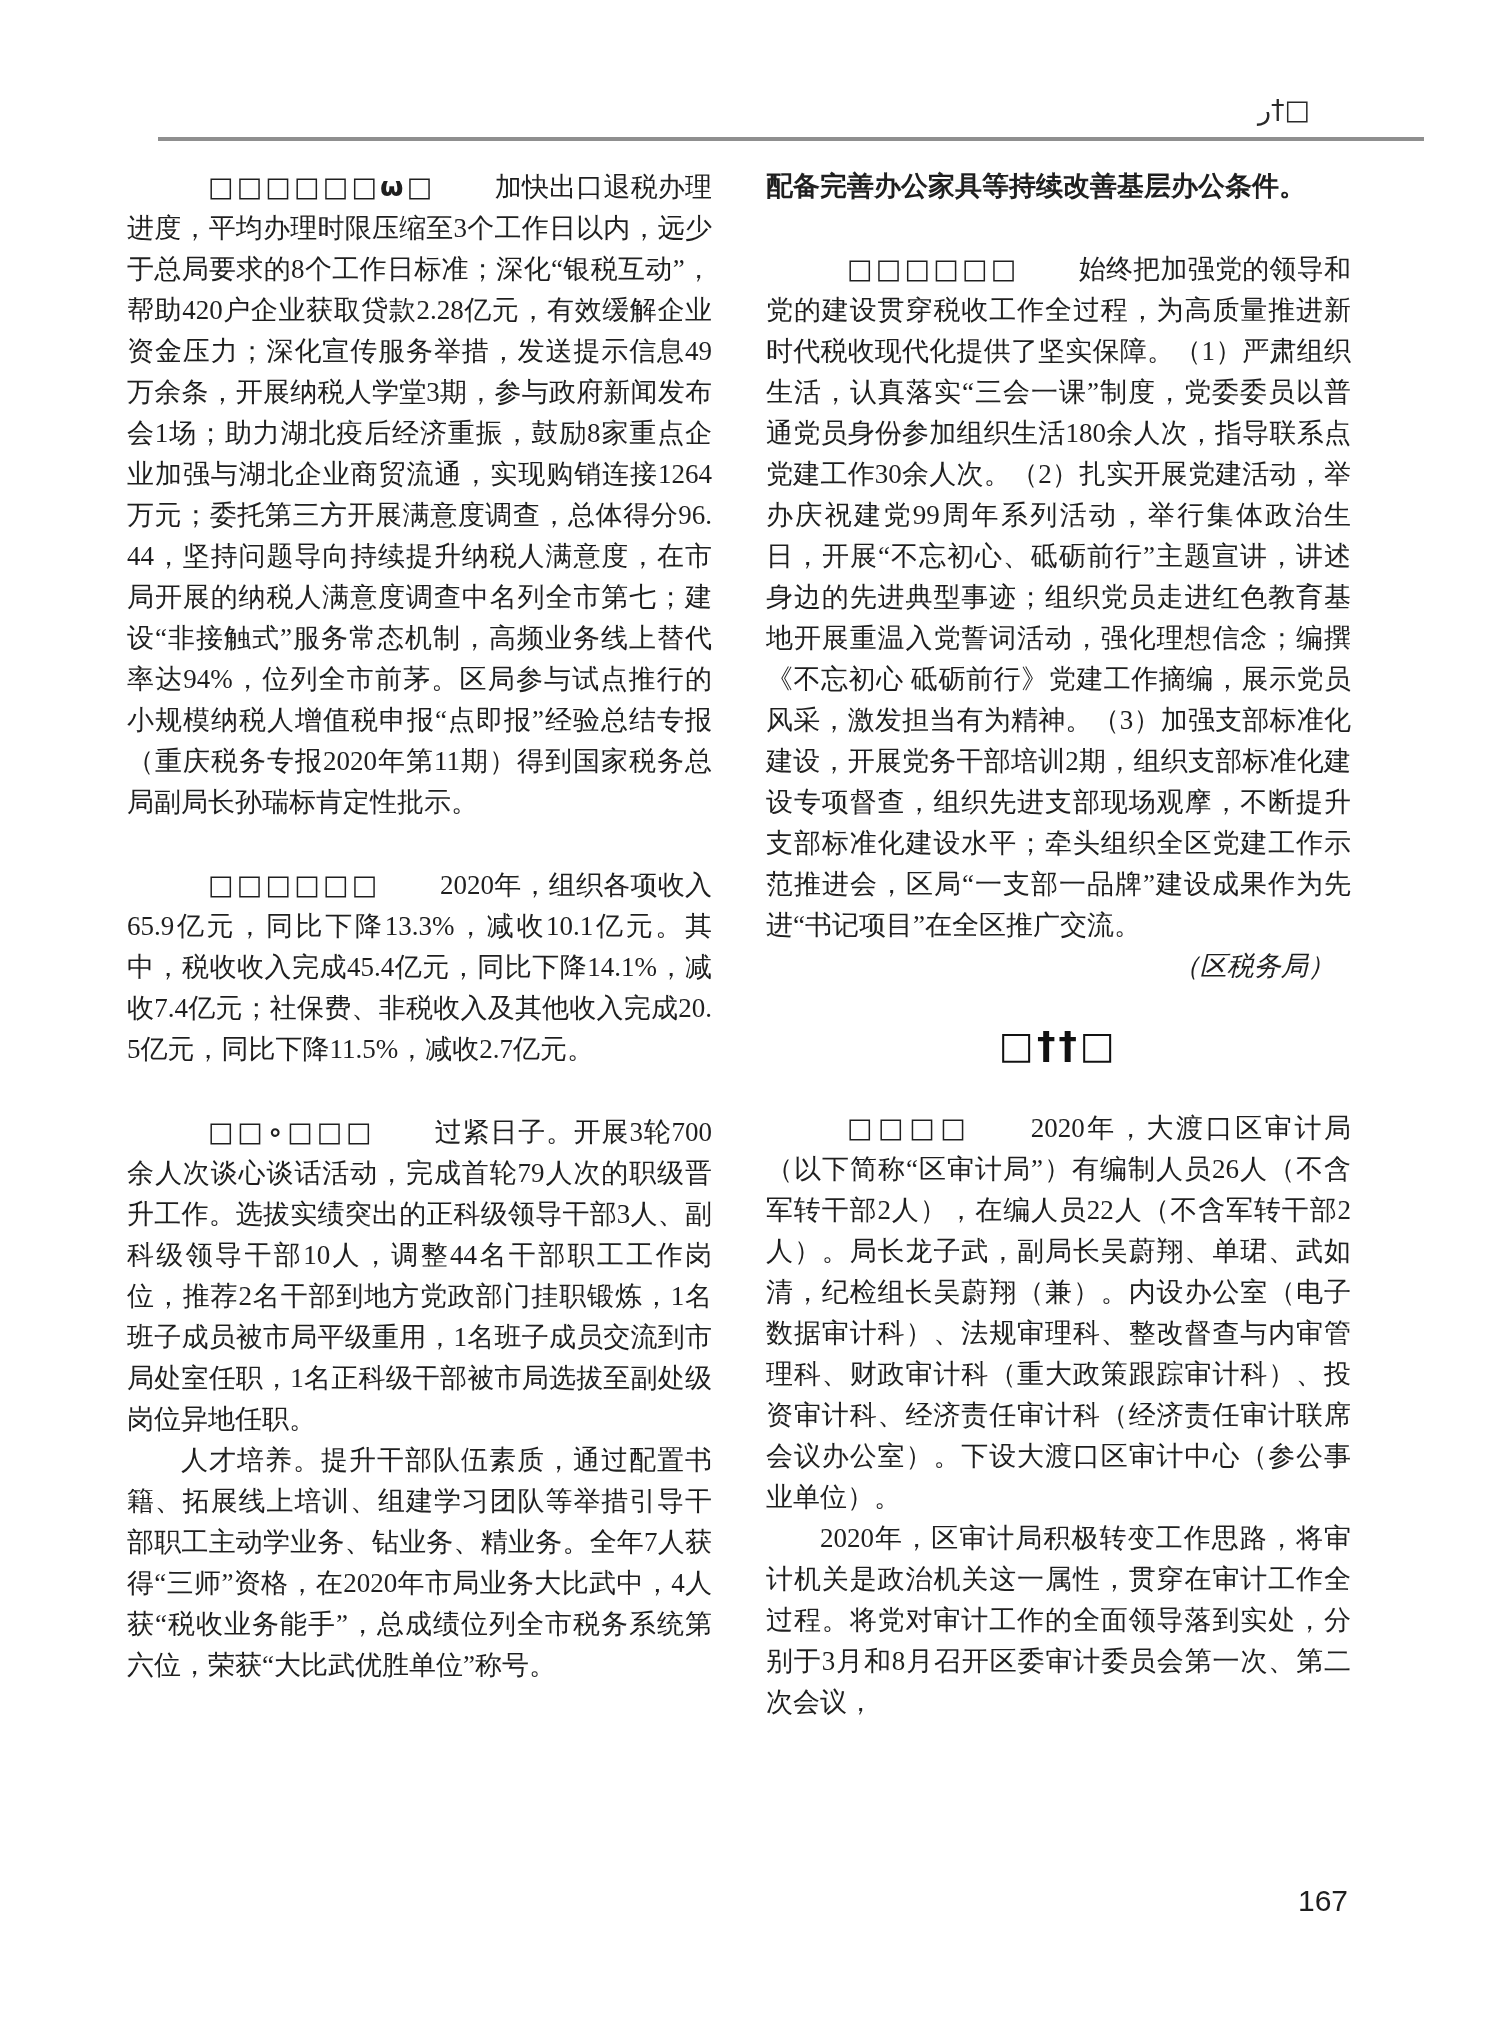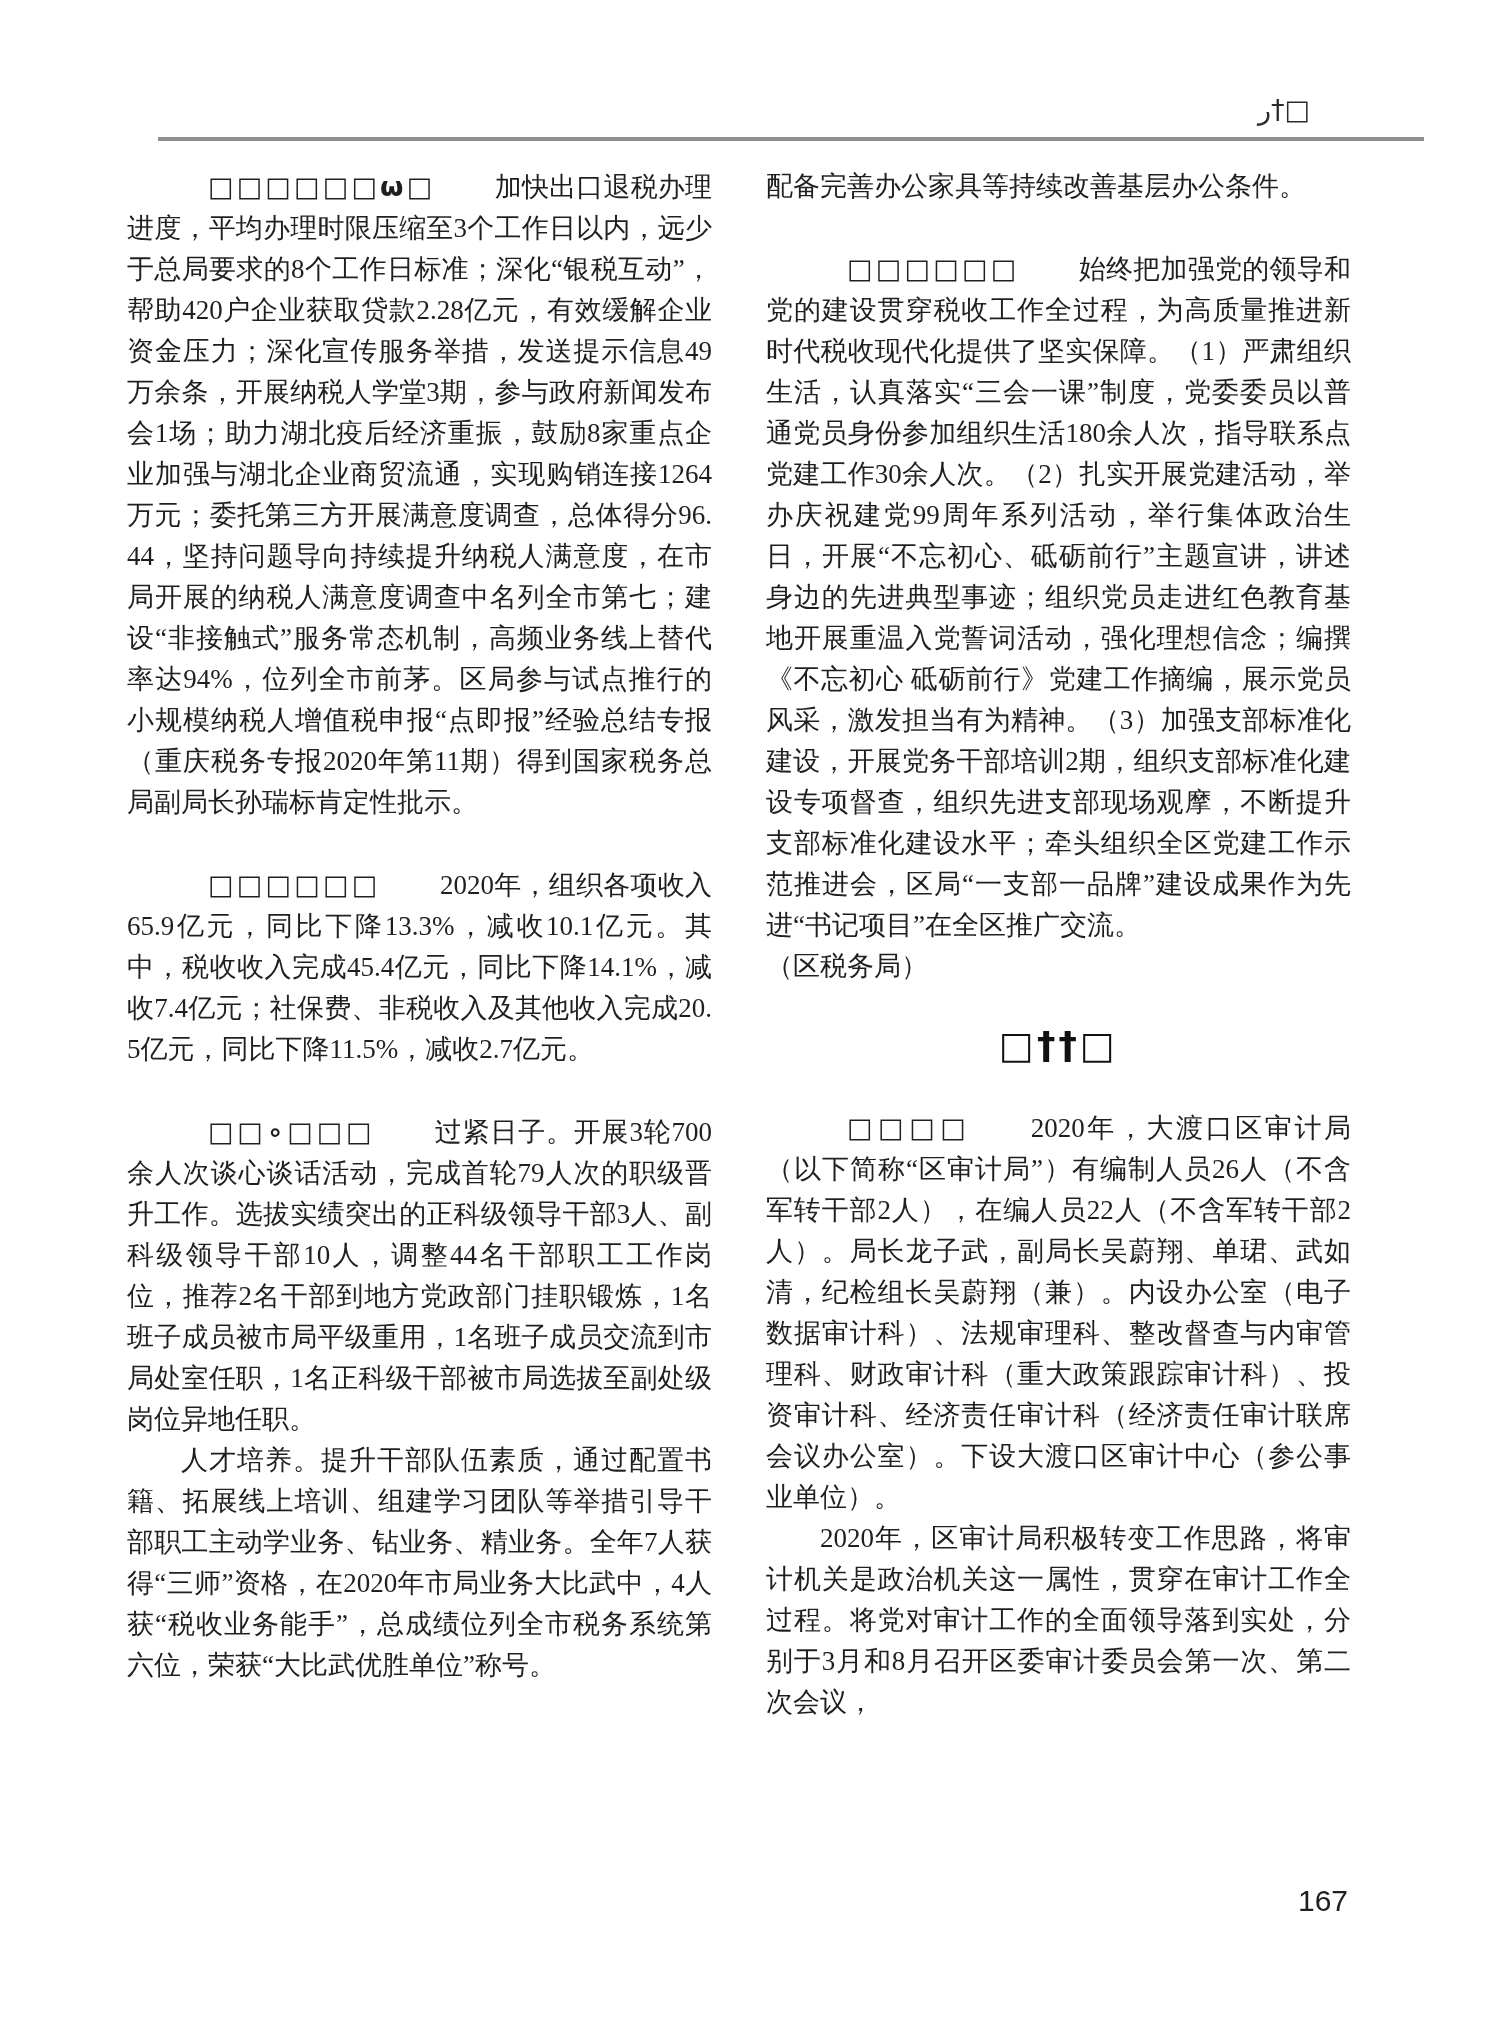--- a/index.html
+++ b/index.html
@@ -26,24 +26,24 @@
   .col{
     position:absolute;top:166px;width:585px;
     font-size:27px;line-height:41px;
     text-align:justify;
     text-justify:inter-character;
     word-break:break-all;
   }
   #left-col{left:127px;}
   #right-col{left:766px;}
   .para{margin:0;text-indent:2em;}
-  .para.no-indent{text-indent:0;}
+  .para.no-indent{text-indent:0;font-weight:bold;}
   .para.head-para{text-indent:3em;}
   .para.gap{margin-top:41px;}
-  .para.attribution{text-align:left;text-indent:0;padding-right:0.6em;}
+  .para.attribution{text-align:right;text-indent:0;padding-right:0.6em;font-style:italic;}
   .tofu-heading{
     font-family:"DejaVu Sans",sans-serif;
     font-weight:bold;
     letter-spacing:3px;
     margin-right:2.2em;
   }
   .section-title{
     margin:36px 0 38px 0;
     text-align:center;text-indent:0;
     font-family:"DejaVu Sans",sans-serif;

